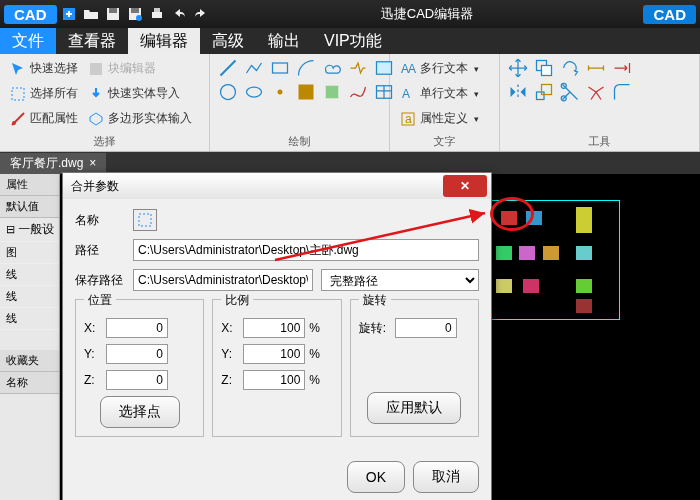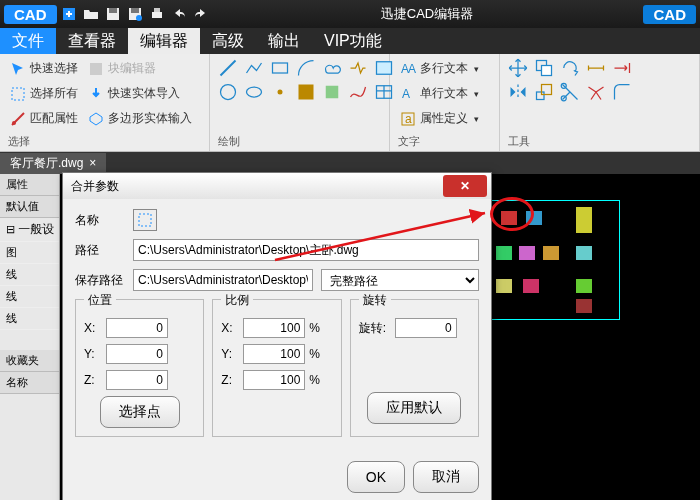--- a/index.html
+++ b/index.html
@@ -9,21 +9,21 @@
 .tb-ico svg{width:16px;height:16px}
 .app-title{color:#fff;font-size:13px;margin:0 auto}
 .cad-badge{background:#1e90ff;color:#fff;font-size:15px;font-weight:bold;padding:2px 10px;border-radius:3px;line-height:1}
 .menubar{height:26px;background:#2a2a2a;display:flex;align-items:stretch}
 .mtab{padding:0 12px;display:flex;align-items:center;color:#fff;cursor:pointer;font-size:16px}
 .mtab.file{background:#1e90ff}
 .mtab.active{background:#ececec;color:#000}
 .ribbon{background:#ededed;border-bottom:1px solid #bbb;height:98px;display:flex}
 .rgroup{border-right:1px solid #ccc;padding:4px 8px 2px;display:flex;flex-direction:column}
 .rgroup .body{flex:1;display:flex;gap:6px;align-items:flex-start}
-.rgroup .lbl{color:#555;font-size:11px;margin-top:2px}
+.rgroup .lbl{text-align:center;color:#555;font-size:11px;margin-top:2px}
 .rbtn{display:flex;align-items:center;gap:4px;color:#333;padding:2px 2px}
 .rbtn.dis{color:#aaa}
 .rico{width:16px;height:16px;display:inline-flex;align-items:center;justify-content:center}
 .rico svg{width:16px;height:16px}
 .col{display:flex;flex-direction:column;gap:4px}
 .tool-grid{display:grid;grid-template-columns:repeat(7,20px);gap:4px 6px}
 .tool-grid.c5{grid-template-columns:repeat(5,20px)}
 .tool-grid .ti{width:20px;height:20px;display:flex;align-items:center;justify-content:center}
 .doc-tab{height:22px;background:#333;display:flex;align-items:center}
 .doc-tab .tab{background:#555;color:#fff;padding:2px 10px;font-size:11px;display:flex;align-items:center;gap:6px}

